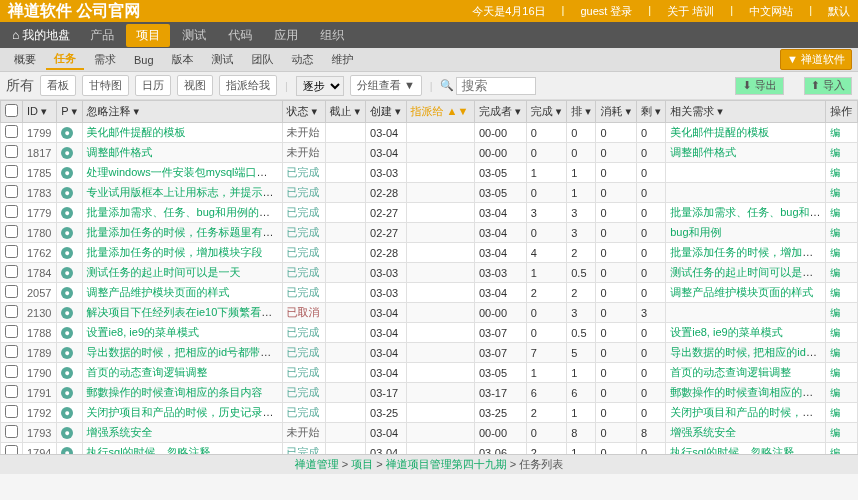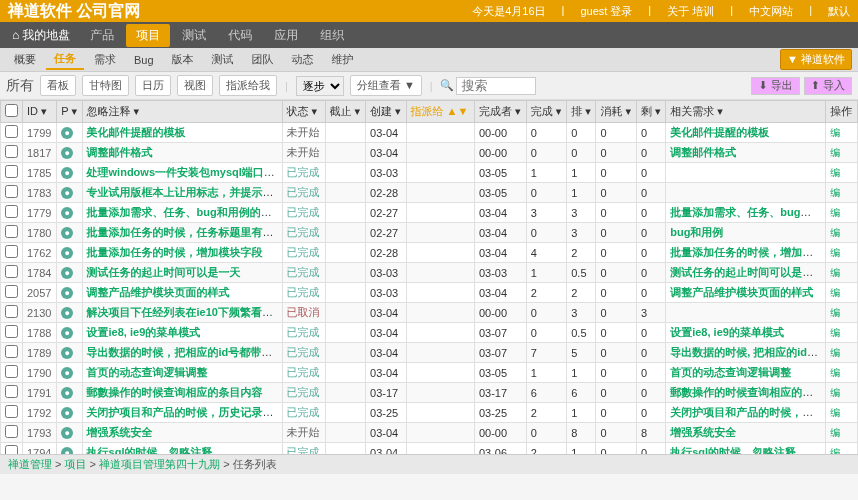--- a/index.html
+++ b/index.html
@@ -27,42 +27,42 @@
 
     
     .toolbar { background: #f0f0f0; display: flex; align-items: center; padding: 4px 6px; gap: 6px; border-bottom: 1px solid #ddd; height: 28px; }
     .toolbar-btn { font-size: 11px; color: #555; padding: 2px 6px; border: 1px solid #ccc; background: #fff; cursor: pointer; border-radius: 2px; }
     .toolbar-view-btn { font-size: 11px; color: #555; padding: 2px 6px; border: 1px solid #ccc; background: #fff; cursor: pointer; border-radius: 2px; display: flex; align-items: center; gap: 2px; }
     .toolbar-view-btn.active { background: #e8a000; color: #fff; border-color: #c8880; }
     select.toolbar-select { font-size: 11px; padding: 1px 2px; border: 1px solid #ccc; height: 20px; }
     .filter-label { font-size: 14px; color: #555; }
     .filter-search { display: flex; align-items: center; gap: 2px; }
     .filter-search input { font-size: 11px; padding: 1px 4px; border: 1px solid #ccc; height: 18px; width: 80px; }
-    .export-btn { font-size: 11px; padding: 1px 6px; border: 1px solid #ccc; background: #f0abfc; cursor: pointer; height: 18px; color: #555; display: flex; align-items: center; gap: 2px; }
+    .export-btn { font-size: 11px; padding: 1px 6px; border: 1px solid #ccc; background: #86efac; cursor: pointer; height: 18px; color: #555; display: flex; align-items: center; gap: 2px; margin-left: 16px; }
 
     
     .table-container { overflow-y: auto; overflow-x: auto; height: calc(500px - 22px - 26px - 24px - 28px - 26px - 20px); }
     table { width: 100%; border-collapse: collapse; font-size: 11px; }
     thead tr { background: #e8e8e8; }
     thead th { padding: 3px 4px; border: 1px solid #ccc; text-align: left; white-space: nowrap; font-weight: normal; cursor: pointer; }
     tbody tr { background: #fff; }
     tbody tr:nth-child(even) { background: #f9f9f9; }
     tbody td { padding: 2px 4px; border: 1px solid #e0e0e0; white-space: nowrap; overflow: hidden; max-width: 150px; text-overflow: ellipsis; }
     .status-not-started { color: #666; }
     .status-done { color: #5a9; }
     .status-cancelled { color: #a55; }
     .checkbox-col { width: 16px; text-align: center; }
     .id-col { color: #666; }
-    .task-name { color: #1a6; cursor: pointer; font-weight: bold; }
+    .task-name { color: #1a6; cursor: pointer; }
     .action-link { color: #1a6; cursor: pointer; font-size: 10px; }
     .priority-icon { display: inline-block; width: 12px; height: 12px; border-radius: 50%; font-size: 9px; text-align: center; line-height: 12px; }
     .priority-normal { background: #5a9; color: #fff; }
 
     
-    .footer { background: #e8e8e8; display: flex; align-items: center; justify-content: space-between; padding: 2px 8px; height: 20px; border-top: 1px solid #ccc; font-size: 11px; color: #555; }
+    .footer { background: #e8e8e8; display: flex; align-items: center; justify-content: space-between; padding: 2px 8px; height: 20px; border-top: 1px solid #ccc; font-size: 11px; color: #555; flex-direction: column; }
     .footer a { color: #1a6; cursor: pointer; }
     .footer-right { font-size: 10px; color: #888; }
 
     
     ::-webkit-scrollbar { width: 6px; height: 6px; }
     ::-webkit-scrollbar-track { background: #f0f0f0; }
     ::-webkit-scrollbar-thumb { background: #ccc; border-radius: 3px; }
 
     .nav-home { color: #fff; padding: 3px 8px; cursor: pointer; display: flex; align-items: center; gap: 3px; font-size: 12px; }
   </style>

